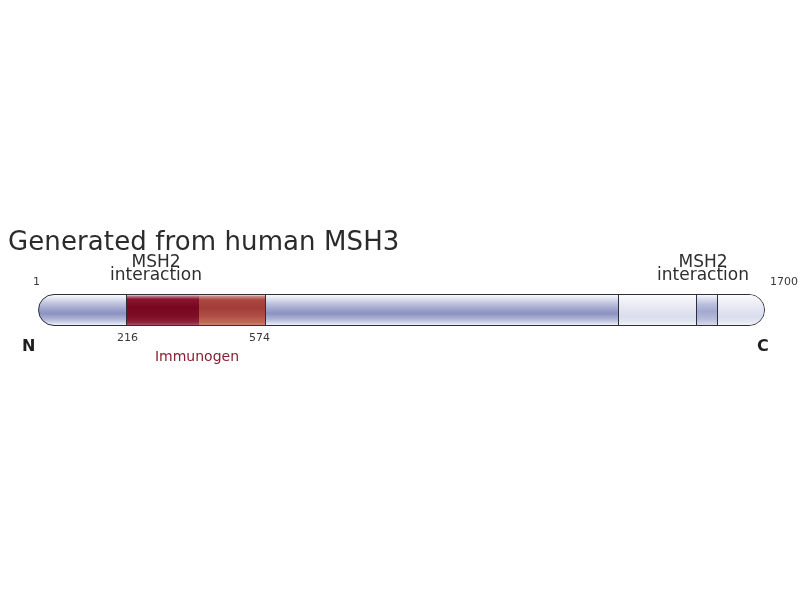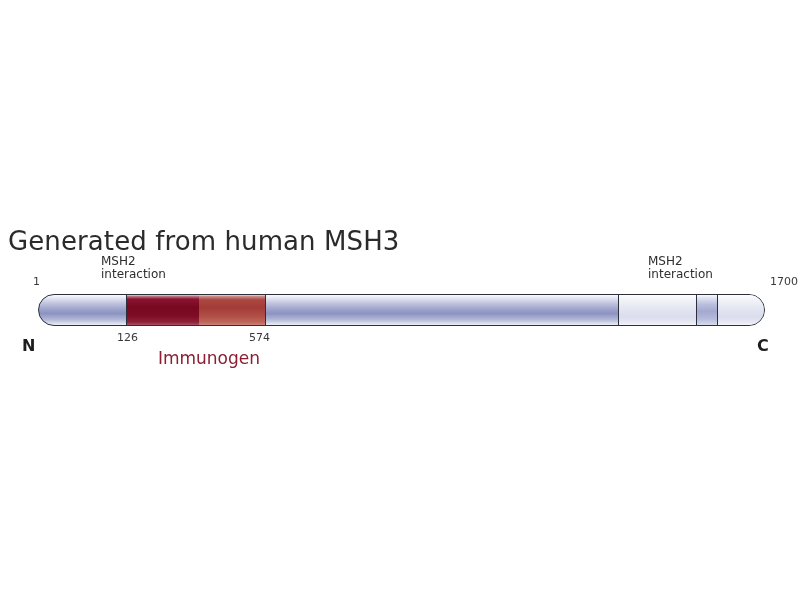--- a/index.html
+++ b/index.html
@@ -123,39 +123,39 @@
 
   
   .tick-label {
     position: absolute;
     font-size: 11px;
     color: #3a3a3a;
     white-space: nowrap;
   }
   .small-label {
     position: absolute;
-    font-size: 12px;
+    font-size: 17px;
     line-height: 13px;
     color: #2e2e2e;
-    text-align: left;
+    text-align: center;
     white-space: nowrap;
   }
   .terminus-label {
     position: absolute;
     font-size: 16px;
     font-weight: 600;
     color: #1d1d1d;
   }
   #immunogen-label {
     position: absolute;
-    left: 129px;
+    left: 117px;
     top: 348px;
     width: 160px;
     text-align: center;
-    font-size: 17px;
+    font-size: 14px;
     color: #8a1f33;
     white-space: nowrap;
   }
 
   #label-msh2-left   { left: 101px; top: 255px; width: 110px; }
   #label-msh2-right  { left: 648px; top: 255px; width: 110px; }
   #label-nucleotide  { left: 588px; top: 337px; width: 110px; }
 
   #label-pos-start   { left: 33px;  top: 275px; }
   #label-pos-end     { left: 770px; top: 275px; }
@@ -177,21 +177,21 @@
     <div>interaction</div>
   </div>
 
   <div class="small-label" id="label-msh2-right">
     <div>MSH2</div>
     <div>interaction</div>
   </div>
 
   <div class="tick-label" id="label-pos-start">1</div>
   <div class="tick-label" id="label-pos-end">1700</div>
-  <div class="tick-label" id="label-pos-126">126</div>
+  <div class="tick-label" id="label-pos-126">216</div>
   <div class="tick-label" id="label-pos-349">574</div>
 
   <div id="protein-bar">
 
     <div class="bar-seg seg-dark-red" style="left:87px; width:73px;"></div>
 
     <div class="bar-seg seg-light-red" style="left:160px; width:66px;"></div>
 
     <div class="bar-seg seg-pale" style="left:579px; width:78px;"></div>
 

